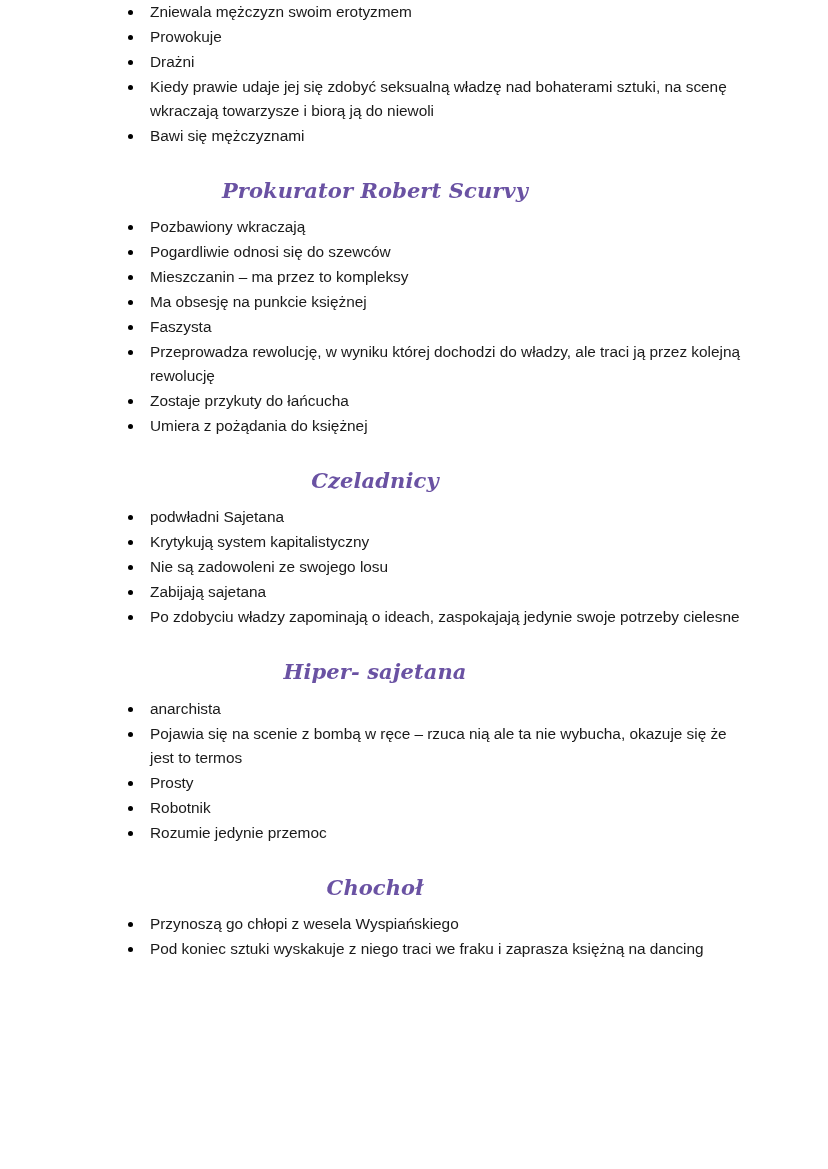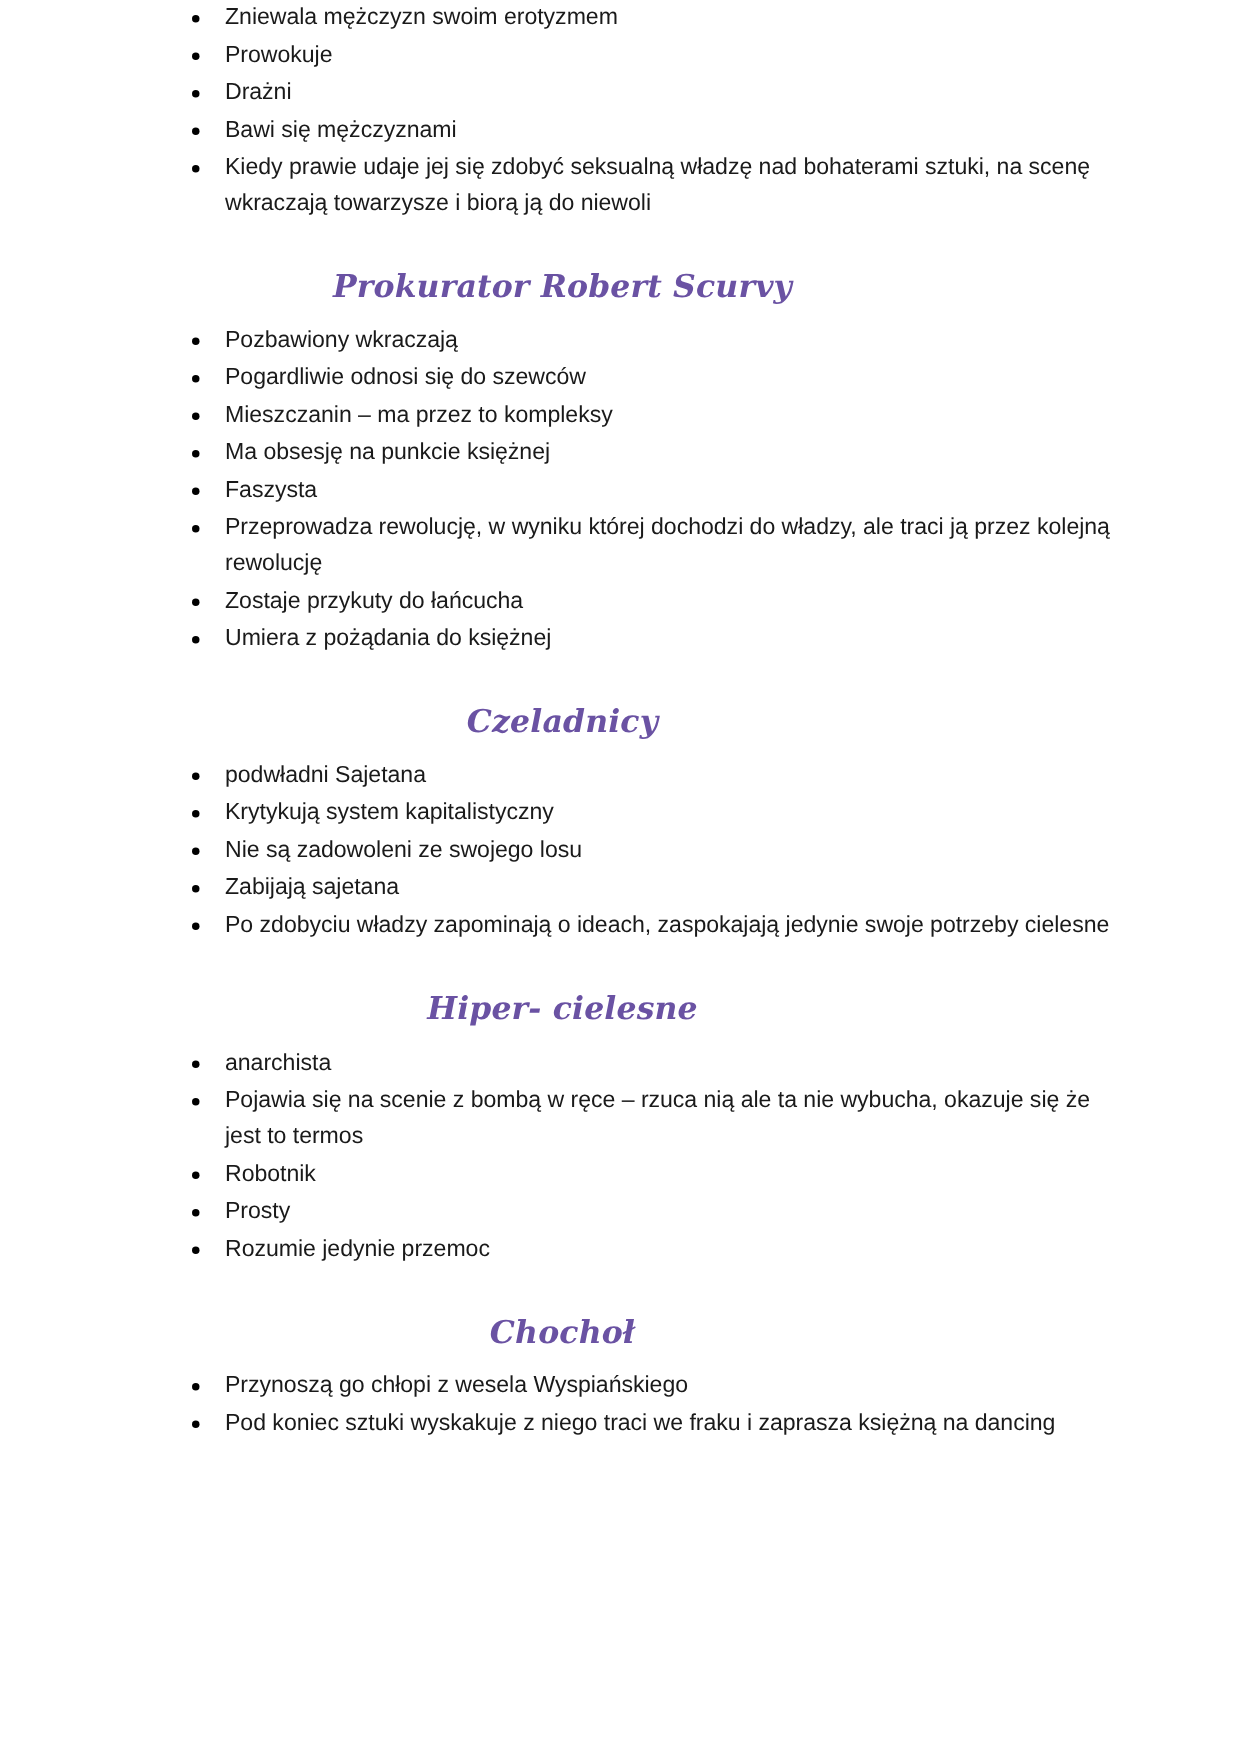--- a/index.html
+++ b/index.html
@@ -109,26 +109,26 @@
           <li>
             <span class="bullet-dot"></span>
             <span class="item-text">Prowokuje</span>
           </li>
           <li>
             <span class="bullet-dot"></span>
             <span class="item-text">Drażni</span>
           </li>
           <li>
             <span class="bullet-dot"></span>
+            <span class="item-text">Kiedy prawie udaje jej się zdobyć seksualną władzę nad bohaterami sztuki, na scenę wkraczają towarzysze i biorą ją do niewoli</span>
+          </li>
+          <li>
+            <span class="bullet-dot"></span>
             <span class="item-text">Bawi się mężczyznami</span>
           </li>
-          <li>
-            <span class="bullet-dot"></span>
-            <span class="item-text">Kiedy prawie udaje jej się zdobyć seksualną władzę nad bohaterami sztuki, na scenę wkraczają towarzysze i biorą ją do niewoli</span>
-          </li>
         </ul>
       </div>
       <div class="section">
         <div class="section-heading">Prokurator Robert Scurvy</div>
         <ul class="bullets">
           <li>
             <span class="bullet-dot"></span>
             <span class="item-text">Pozbawiony wkraczają</span>
           </li>
           <li>
@@ -180,37 +180,37 @@
             <span class="bullet-dot"></span>
             <span class="item-text">Zabijają sajetana</span>
           </li>
           <li>
             <span class="bullet-dot"></span>
             <span class="item-text">Po zdobyciu władzy zapominają o ideach, zaspokajają jedynie swoje potrzeby cielesne</span>
           </li>
         </ul>
       </div>
       <div class="section">
-        <div class="section-heading">Hiper- cielesne</div>
+        <div class="section-heading">Hiper- sajetana</div>
         <ul class="bullets">
           <li>
             <span class="bullet-dot"></span>
             <span class="item-text">anarchista</span>
           </li>
           <li>
             <span class="bullet-dot"></span>
             <span class="item-text">Pojawia się na scenie z bombą w ręce – rzuca nią ale ta nie wybucha, okazuje się że jest to termos</span>
           </li>
           <li>
             <span class="bullet-dot"></span>
+            <span class="item-text">Prosty</span>
+          </li>
+          <li>
+            <span class="bullet-dot"></span>
             <span class="item-text">Robotnik</span>
-          </li>
-          <li>
-            <span class="bullet-dot"></span>
-            <span class="item-text">Prosty</span>
           </li>
           <li>
             <span class="bullet-dot"></span>
             <span class="item-text">Rozumie jedynie przemoc</span>
           </li>
         </ul>
       </div>
       <div class="section">
         <div class="section-heading">Chochoł</div>
         <ul class="bullets">

